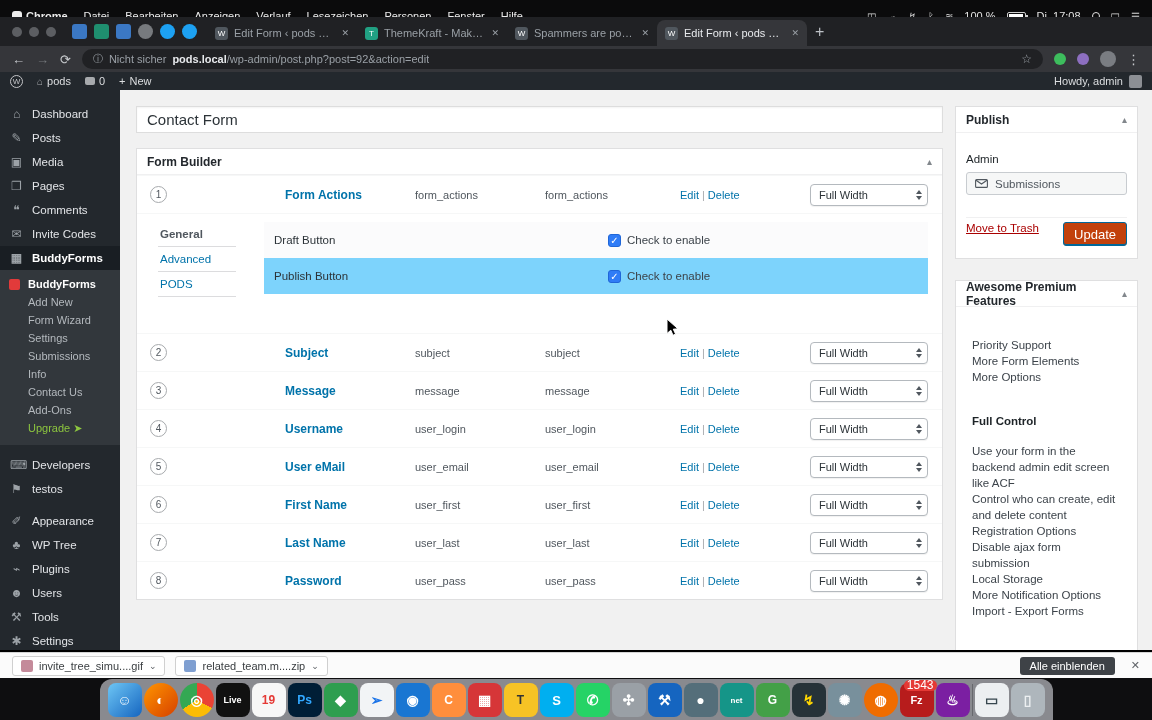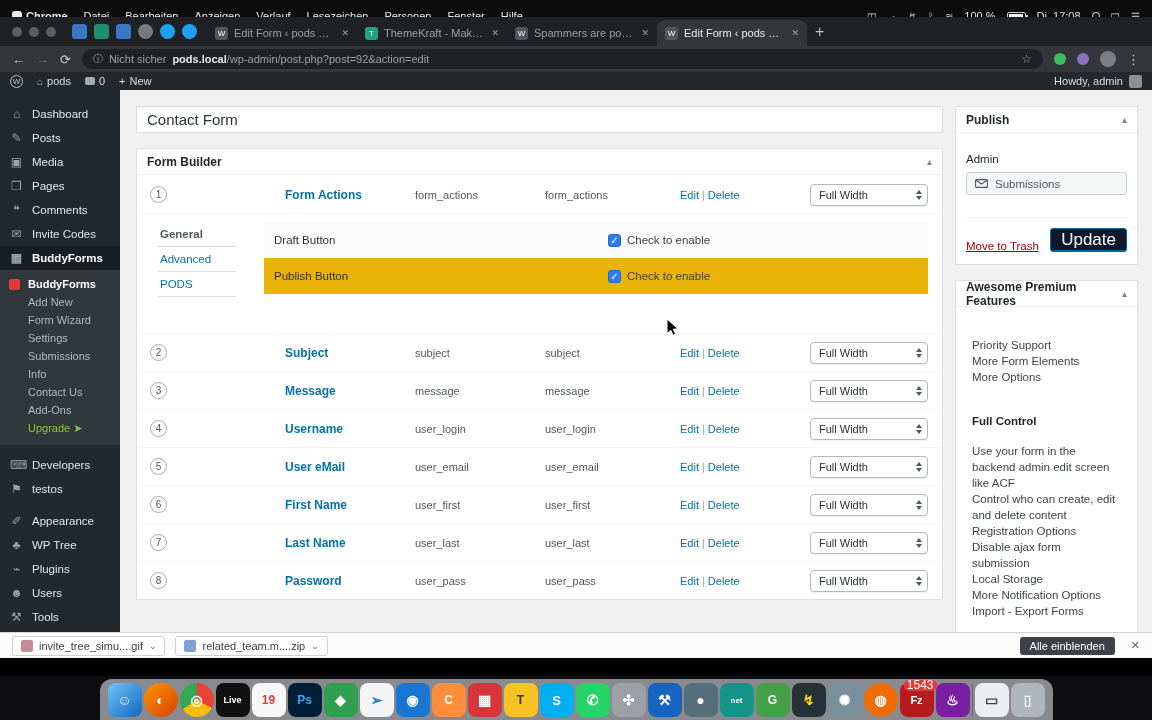--- a/index.html
+++ b/index.html
@@ -90,40 +90,40 @@
   .selar{width:16px;display:flex;flex-direction:column;align-items:center;gap:2px}
   .selar .up{width:0;height:0;border-left:3px solid transparent;border-right:3px solid transparent;border-bottom:4px solid #50575e}
   .selar .dn{width:0;height:0;border-left:3px solid transparent;border-right:3px solid transparent;border-top:4px solid #50575e}
   .panel{display:flex;gap:28px;padding:4px 14px 14px 21px;border-top:1px solid #f6f7f7;min-height:120px}
   .ptabs{width:78px;flex:none;padding-top:4px}
   .ptab{padding:6px 2px;font-size:11.5px;color:#0073aa;border-bottom:1px solid #dcdcde}
   .ptab.active{color:#50575e;font-weight:bold}
   .psettings{flex:1;padding-top:4px}
   .setting{height:36px;display:flex;align-items:center;padding-left:10px}
   .psettings div.setting:nth-of-type(1){background:#fbfbfc}
-  .psettings div.setting:nth-of-type(2){background:#eab308}
+  .psettings div.setting:nth-of-type(2){background:#7dd3fc}
   .slabel{width:334px;color:#2c3338;font-size:11.5px}
   .scheck{display:flex;align-items:center;gap:6px;font-size:11.5px;color:#3c434a}
   .cb{width:13px;height:13px;background:#2f7cf6;border:1px solid #1f66d8;border-radius:3px;color:#fff;font-size:10px;display:flex;align-items:center;justify-content:center}
 
   
   .pbox{position:absolute;left:835px;top:16px;width:183px;background:#fff;border:1px solid #dfdfe0}
   .pbody{padding:8px 10px 12px}
   .btn-sec{display:flex;align-items:center;gap:7px;width:100%;height:23px;padding:0 8px;background:#f6f7f7;border:1px solid #c8ccd0;border-radius:3px;color:#50575e;font-size:11.5px;font-family:inherit}
   .admin-label{font-size:11.5px;font-weight:normal;color:#1d2327;margin:12px 0 7px}
-  .pfoot{display:flex;justify-content:space-between;align-items:flex-end;margin-top:22px;border-top:1px solid #f0f0f1;padding-top:10px}
+  .pfoot{display:flex;justify-content:space-between;align-items:flex-start;margin-top:22px;border-top:1px solid #f0f0f1;padding-top:4px}
   .trash{color:#a00;text-decoration:underline;font-size:11.5px;cursor:pointer}
-  .btn-primary{background:#0f172a;border:1px solid #006799;color:#fff;border-radius:3px;font-size:17px;height:24px;padding:0 10px;box-shadow:inset 0 -1px 0 #006799;font-family:inherit}
+  .btn-primary{background:#c2410c;border:1px solid #006799;color:#fff;border-radius:3px;font-size:13px;height:24px;padding:0 10px;box-shadow:inset 0 -1px 0 #006799;font-family:inherit}
   .prembox{position:absolute;left:835px;top:190px;width:183px;background:#fff;border:1px solid #dfdfe0;padding-bottom:30px}
   .plist{padding:30px 16px 0;font-size:11.5px;color:#3c434a;line-height:16px}
   .phead{font-weight:bold;color:#1d2327;margin:28px 0 14px}
   .pitem{margin:0}
 
   
-  .dlbar{position:absolute;left:0;right:0;top:632px;height:26px;background:#fbfbfb;border-top:1px solid #d4d4d4;display:flex;align-items:center;gap:10px;padding:0 12px;font-size:11px;color:#3c4043;z-index:5}
+  .dlbar{position:absolute;left:0;right:0;top:652px;height:26px;background:#fbfbfb;border-top:1px solid #d4d4d4;display:flex;align-items:center;gap:10px;padding:0 12px;font-size:11px;color:#3c4043;z-index:5}
   .dlwrap{display:flex;gap:10px}
   .dlitem{height:20px;display:flex;align-items:center;gap:6px;background:#fff;border:1px solid #d0d0d0;border-radius:3px;padding:0 8px}
   .dlicon{width:12px;height:12px;border-radius:2px;display:inline-block}
   .dlcaret{color:#5f6368;font-size:9px}
   .showall{margin-left:auto;background:#3e4247;color:#fff;border-radius:3px;padding:3px 10px;font-size:11px}
   .dlclose{color:#5f6368;font-size:11px;margin-left:6px}
 
   
   .dockstrip{position:absolute;top:676px;left:0;right:0;height:44px;background:#0e0e10;display:flex;justify-content:center;align-items:flex-end}
   .dock{background:rgba(196,198,204,.68);border-radius:12px 12px 0 0;padding:4px 8px 3px}

